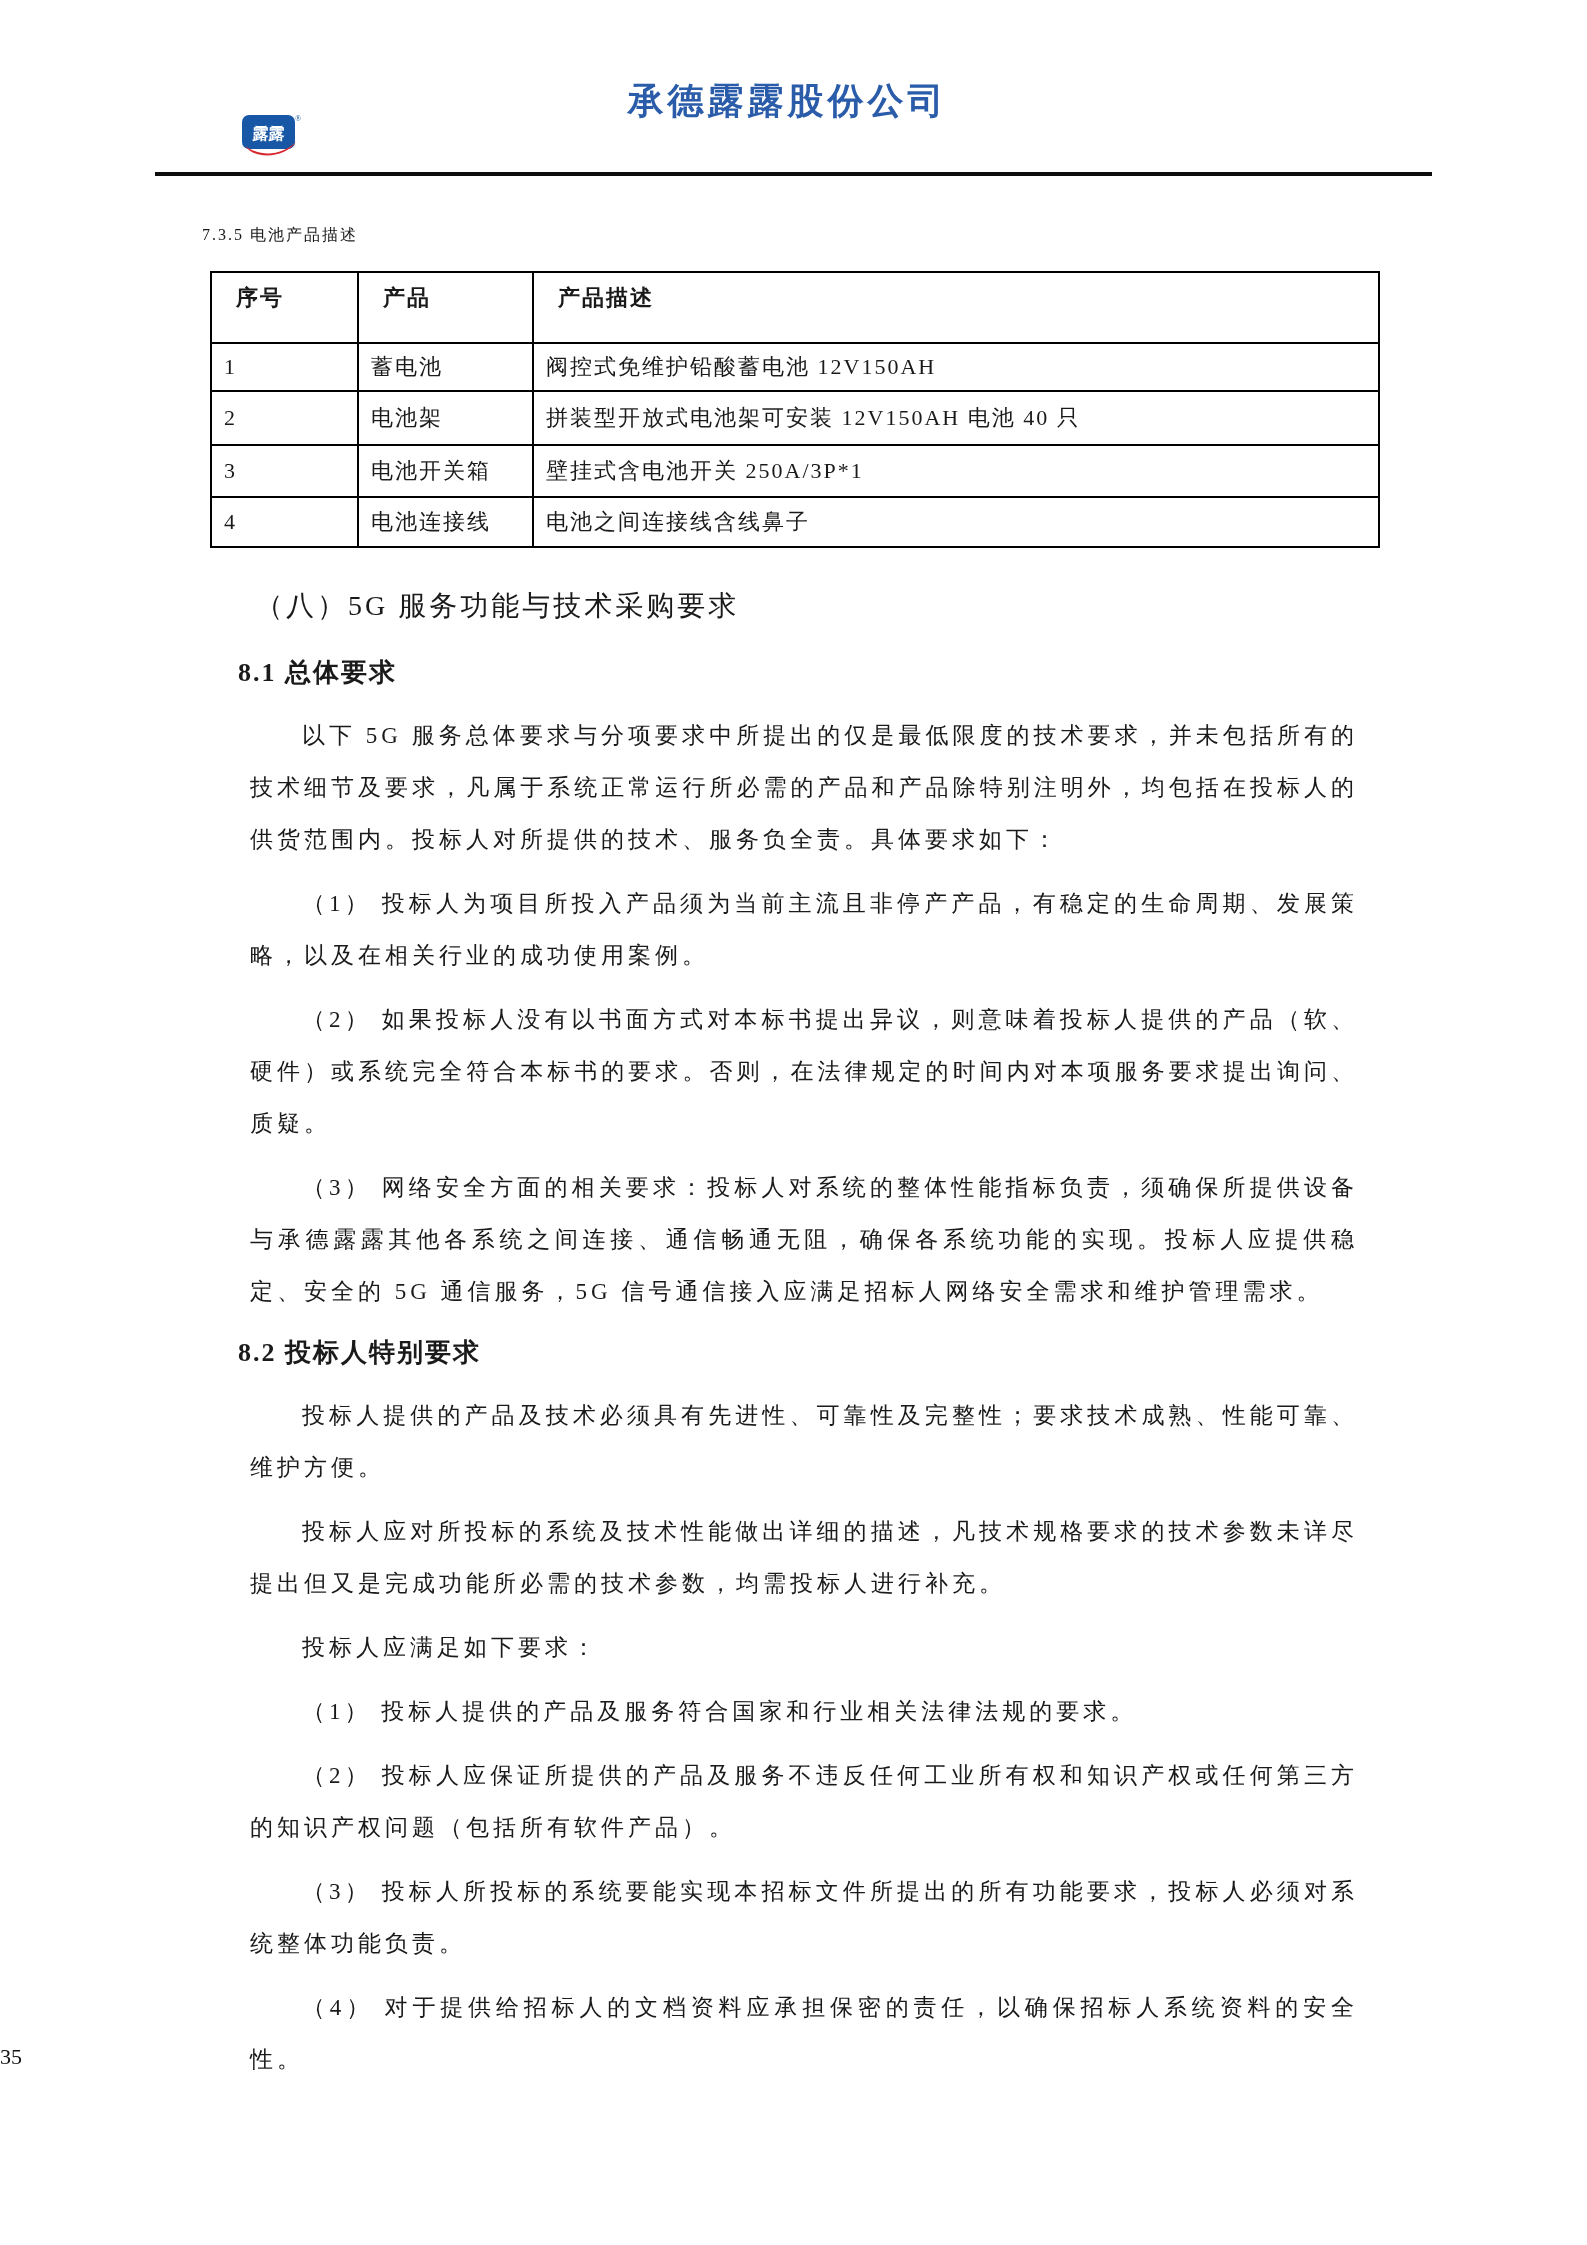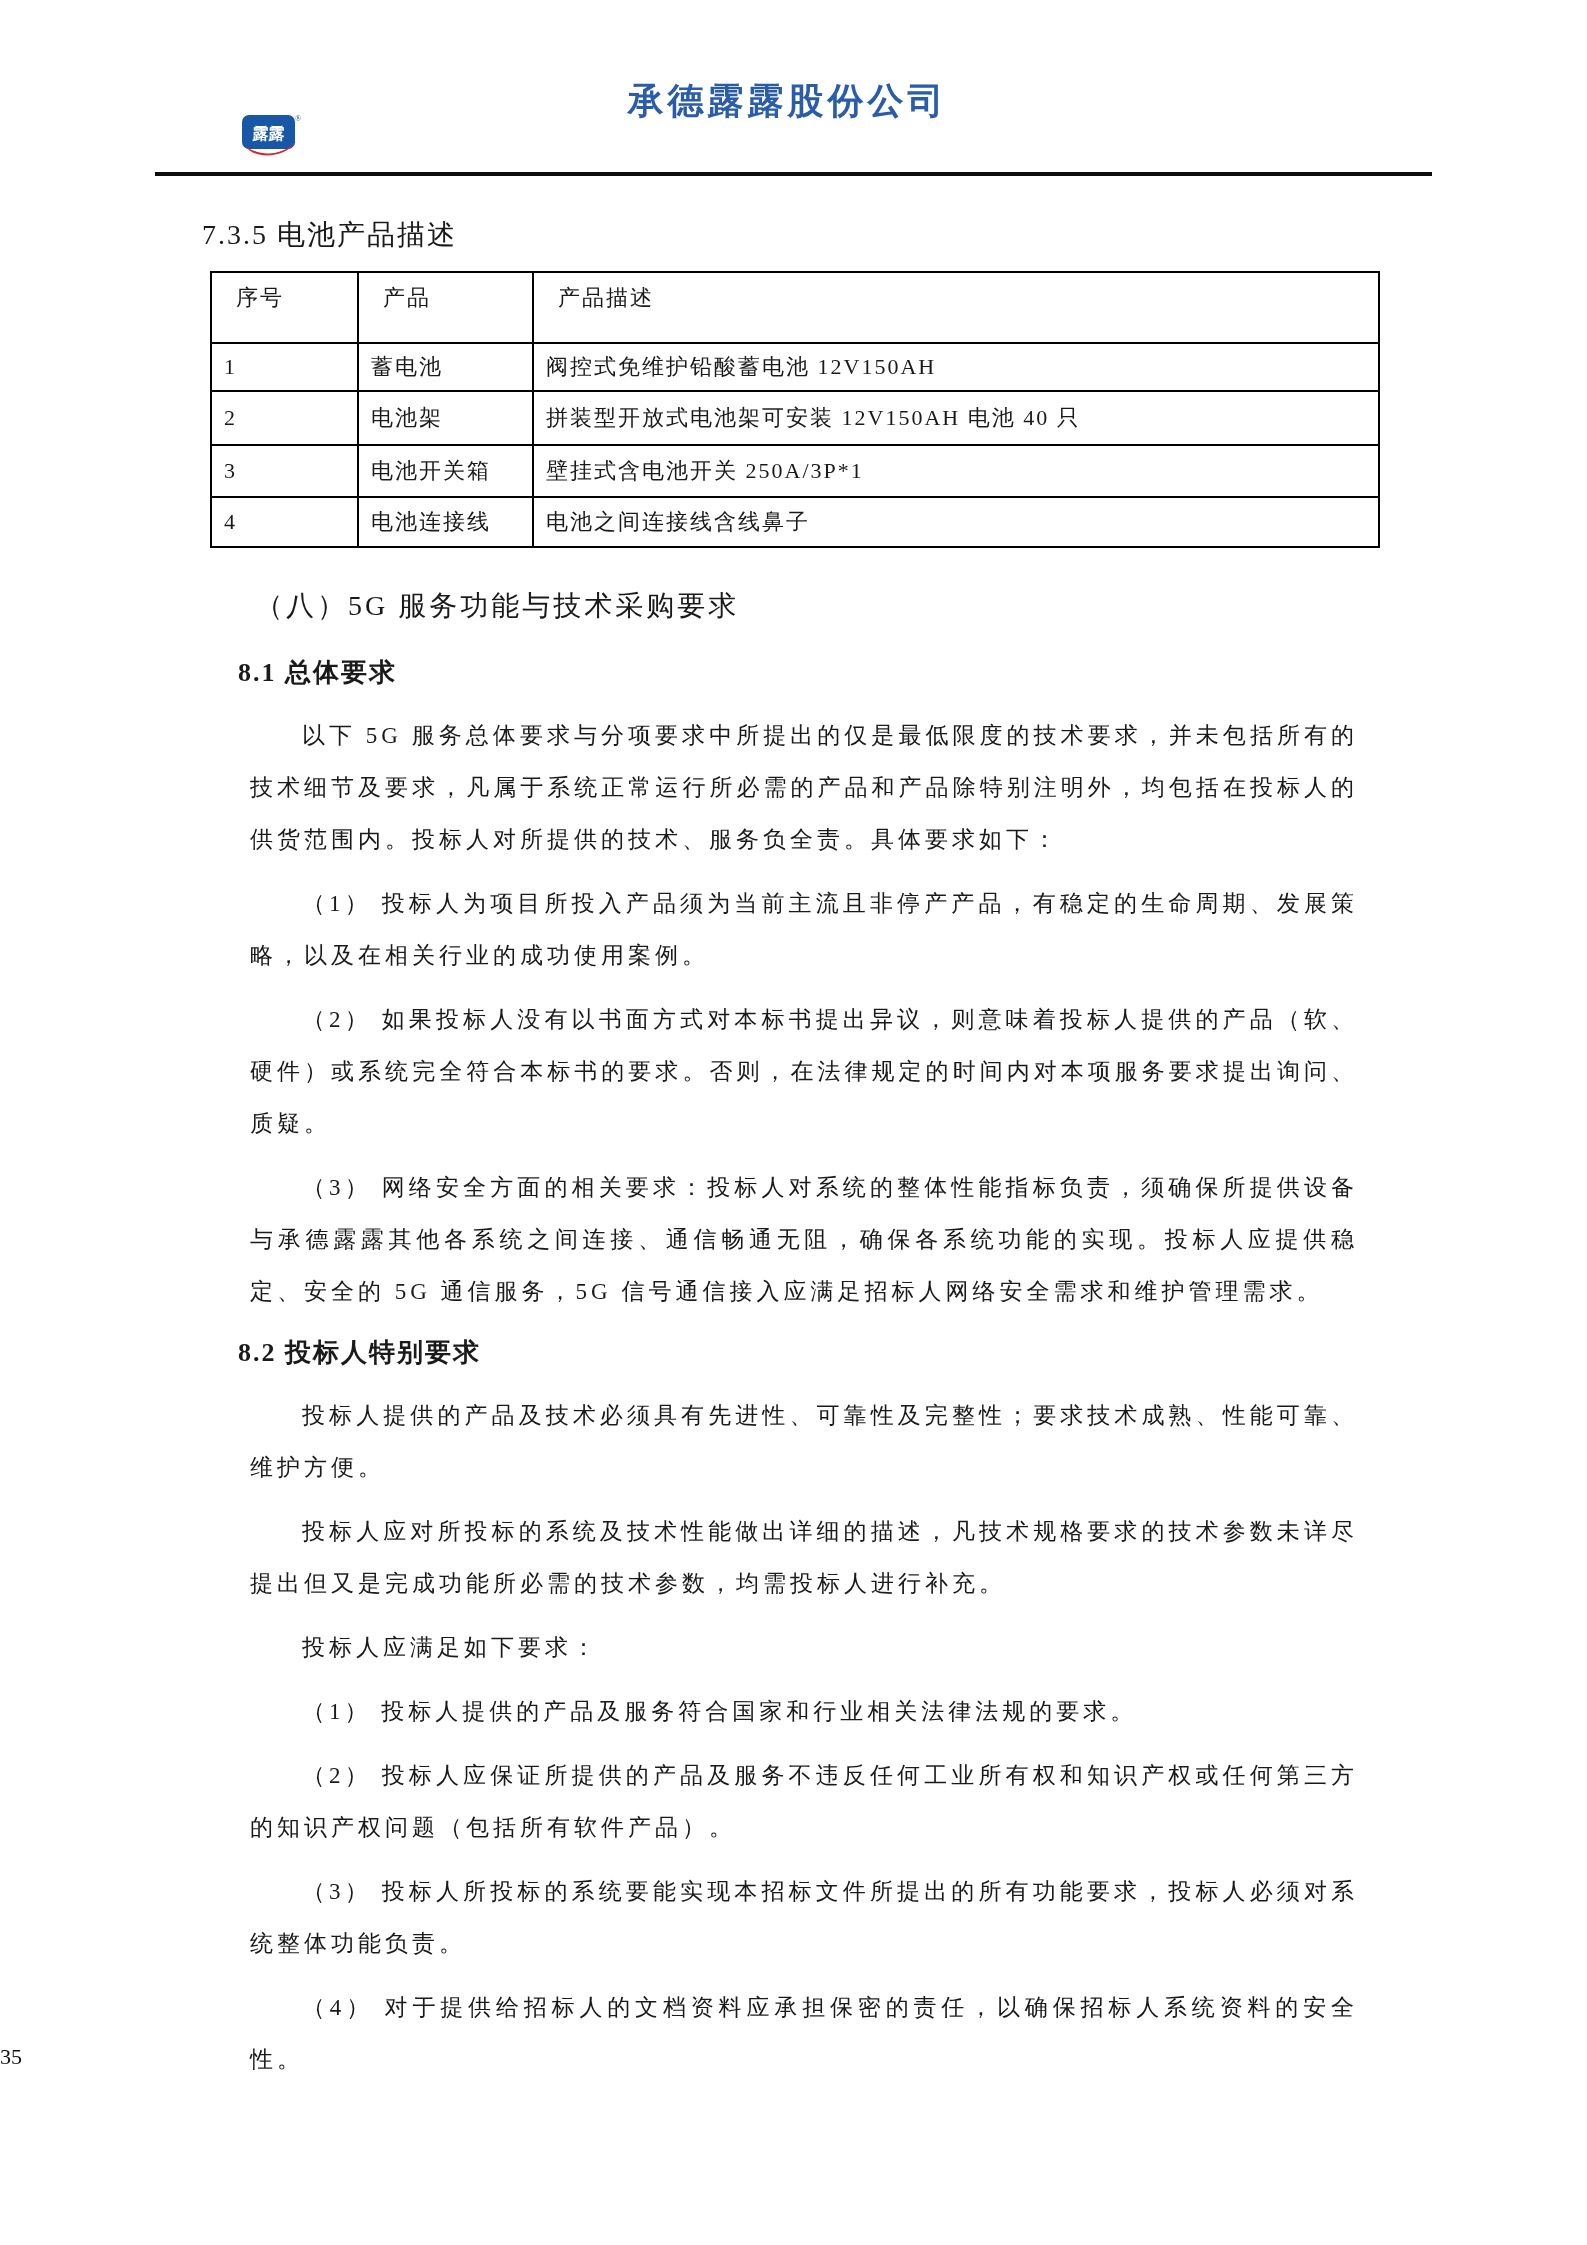--- a/index.html
+++ b/index.html
@@ -32,21 +32,21 @@
     font-weight:bold;
     letter-spacing:4px;
     color:#2A5CAA;
   }
 
   
   .doc-main { padding:0 207px 0 202px; }
 
   .h735 {
     margin:42px 0 0 0;
-    font-size:28px;
+    font-size:16px;
     font-weight:normal;
     letter-spacing:2px;
     line-height:33px;
   }
 
   table.product-table {
     margin:20px 0 0 8px;
     width:1168px;
     border-collapse:collapse;
     table-layout:fixed;
@@ -57,21 +57,21 @@
     letter-spacing:2px;
     padding:4px 12px;
     text-align:left;
     overflow:hidden;
     white-space:nowrap;
   }
   .product-table th {
     height:55px;
     vertical-align:top;
     padding-top:10px;
-    font-weight:normal;
+    font-weight:bold;
     padding-left:24px;
   }
   .product-table col.c1 { width:147px; }
   .product-table col.c2 { width:175px; }
   .product-table col.c3 { width:846px; }
   .product-table tr.r1 td { height:38px; }
   .product-table tr.r2 td { height:44px; }
   .product-table tr.r3 td { height:42px; }
   .product-table tr.r4 td { height:40px; }
 

